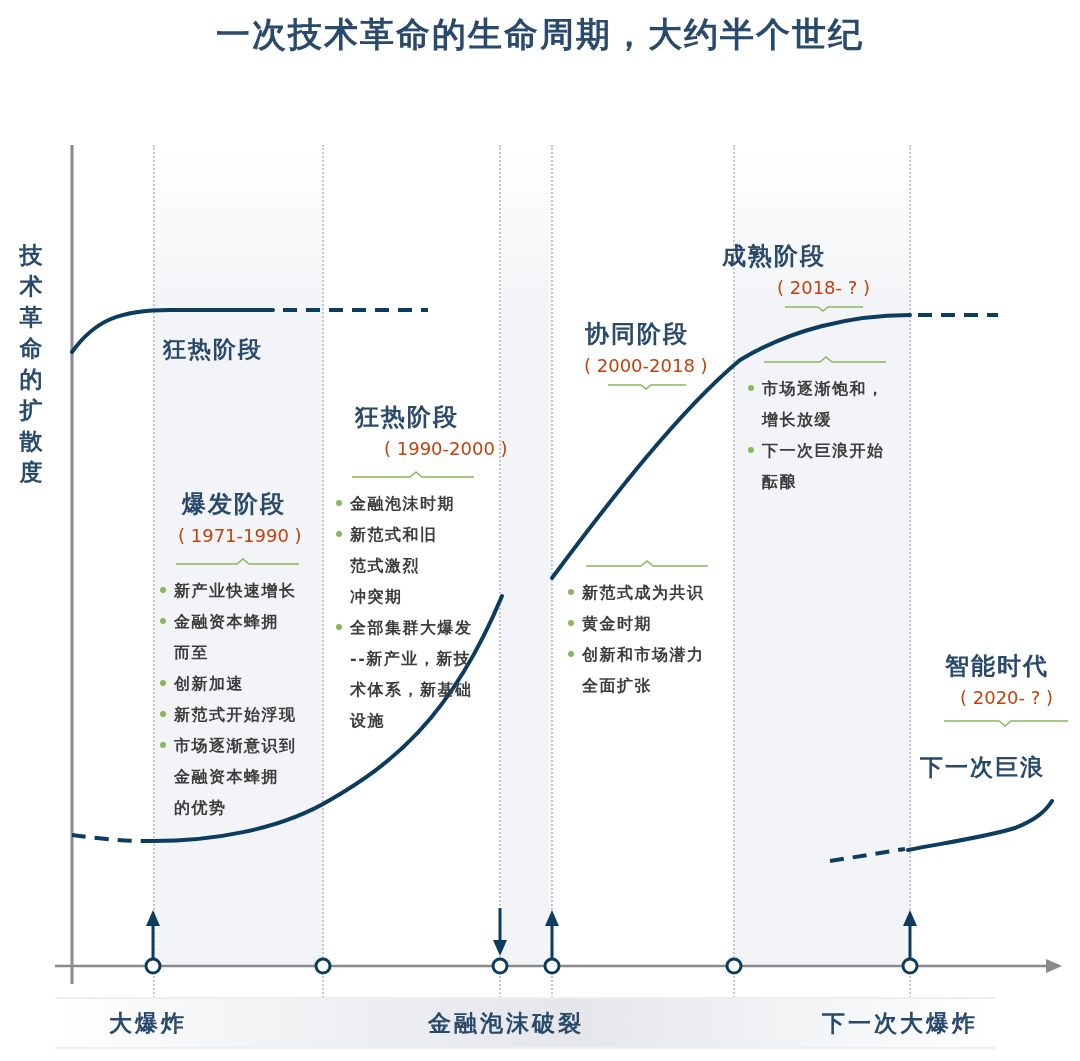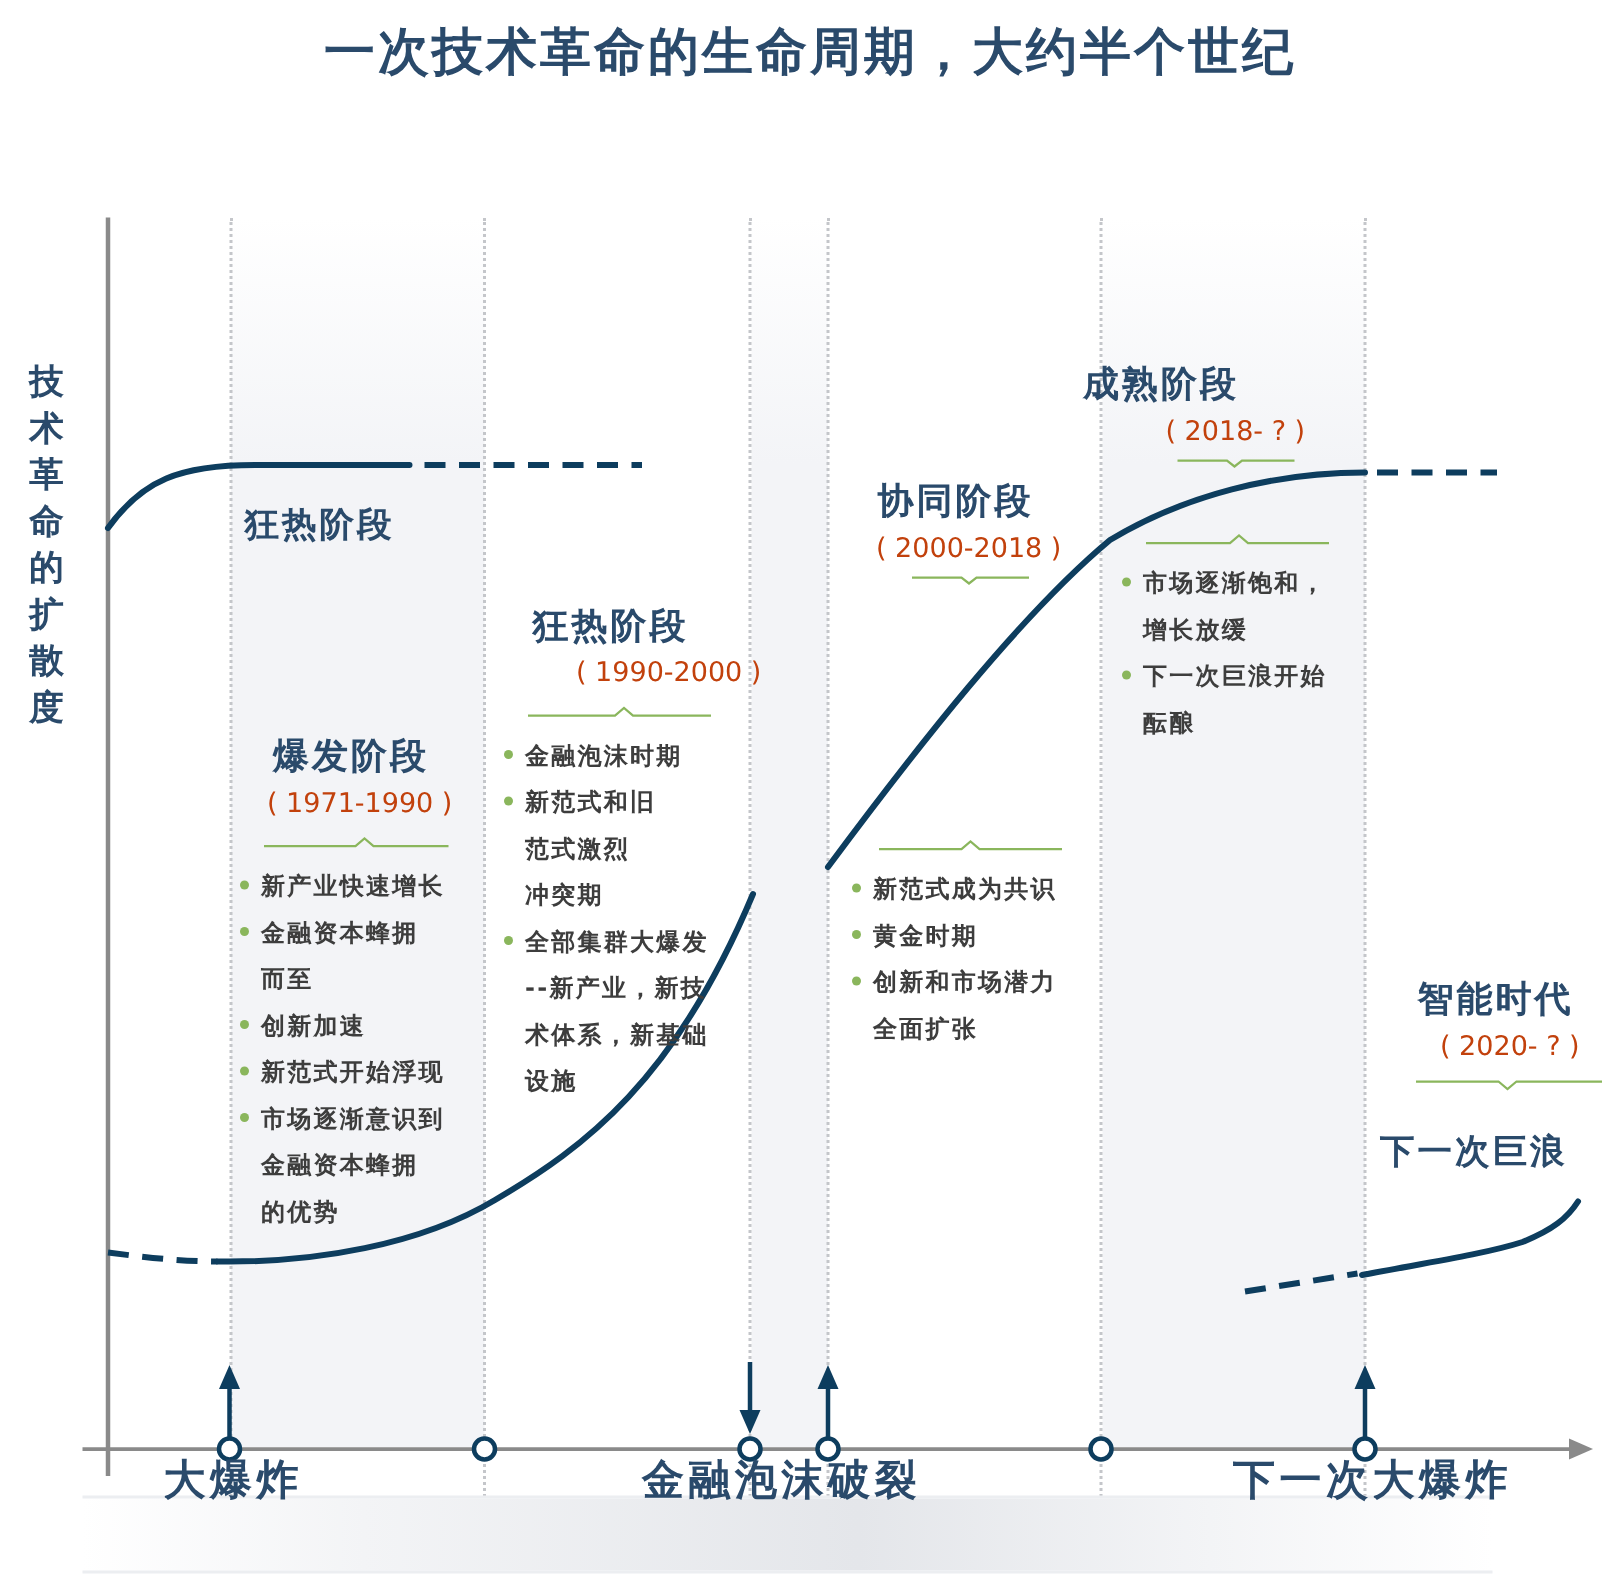--- a/index.html
+++ b/index.html
@@ -17,21 +17,21 @@
   .phase-title { position:absolute; font-size:24px; font-weight:bold; color:#2a4a6b; letter-spacing:2px; white-space:nowrap; }
   .phase-years { position:absolute; font-size:18px; color:#c2410c; white-space:nowrap; }
   .bullets { position:absolute; font-size:16px; font-weight:bold; color:#3d3d3d; line-height:31px; letter-spacing:1.5px; }
   .bullet { position:relative; padding-left:14px; }
   .bullet .dot { position:absolute; left:0; top:12px; width:6px; height:6px; border-radius:50%; background:#8ab65c; }
   .bullet .line { display:block; }
   .wave-label { position:absolute; font-size:23px; color:#2a4a6b; font-weight:bold; letter-spacing:2px; white-space:nowrap; }
   .bottom-band { position:absolute; left:55px; top:997px; width:940px; height:48px;
                  border-top:2px solid #eceef1; border-bottom:2px solid #eceef1;
                  background:linear-gradient(to right, #ffffff 0%, #f3f4f6 20%, #e4e6ea 55%, #f3f4f6 80%, #ffffff 100%); }
-  .event-label { position:absolute; top:968px; font-size:28px; font-weight:bold; color:#2a4a6b; letter-spacing:3px; white-space:nowrap; }
+  .event-label { position:absolute; top:1008px; font-size:23px; font-weight:bold; color:#2a4a6b; letter-spacing:3px; white-space:nowrap; }
 </style>
 </head>
 <body>
 
 <div class="title" style="width:1080px;">一次技术革命的生命周期，大约半个世纪</div>
 
 <div class="band" style="left:154px; width:169px;"></div>
 <div class="band" style="left:501px; width:51px;"></div>
 <div class="band" style="left:735px; width:175px;"></div>
 

